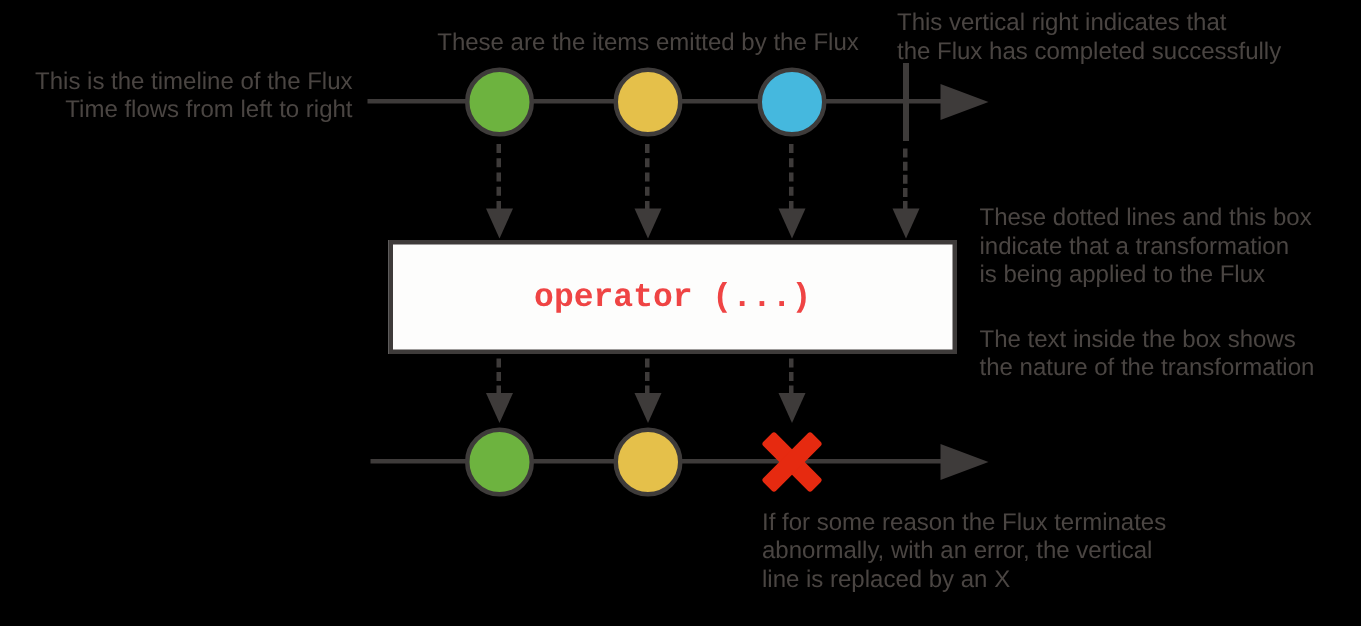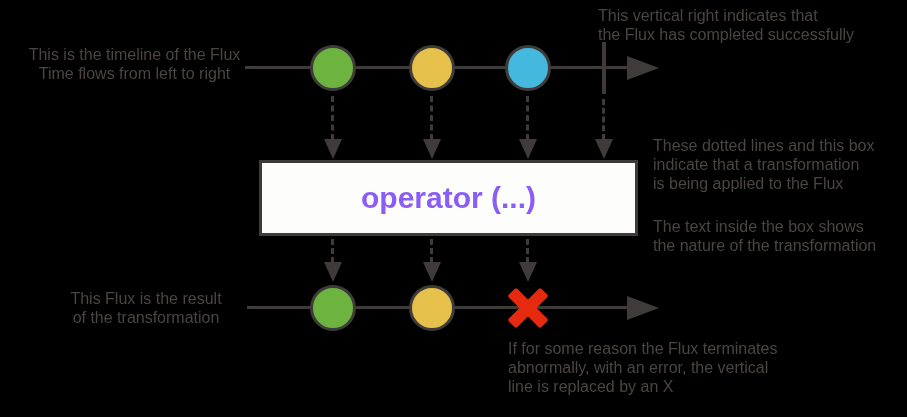--- a/index.html
+++ b/index.html
@@ -35,52 +35,51 @@
   }
   .marble.green  { background:var(--marble-green,#6db33f); }
   .marble.yellow { background:var(--marble-yellow,#e5c04a); }
   .marble.blue   { background:var(--marble-blue,#45b8de); }
   .opbox {
     position:absolute; left:259px; top:160px; width:373px; height:70px;
     background:var(--box-bg,#fdfdfc); border:3px solid var(--line,#3e3b3a);
     display:flex; align-items:center; justify-content:center; z-index:3;
   }
   .opbox .oplabel {
-    color:#8b5cf6; font-weight:bold; font-size:30px;
-    font-family:Liberation Sans, sans-serif;
+    color:#ef4444; font-weight:bold; font-size:22px;
+    font-family:Liberation Mono, monospace;
   }
   .xmark { position:absolute; left:505px; top:285px; width:46px; height:46px; z-index:3; }
   .xbar {
     position:absolute; left:0; top:17px; width:46px; height:12px;
     background:var(--error-red,#e62a10); border-radius:2px;
   }
   .xbar.a { transform:rotate(45deg); }
   .xbar.b { transform:rotate(-45deg); }
 </style>
 </head>
 <body>
 
 <div class="canvas">
 
-  <div class="ann center" style="left:18px; top:45px; width:233px;">This is the timeline of the Flux
+  <div class="ann center" style="left:2px; top:45px; width:233px;text-align:right;">This is the timeline of the Flux
 Time flows from left to right</div>
 
+  <div class="ann center" style="left:267px; top:19px; width:330px;">These are the items emitted by the Flux</div>
 
   <div class="ann" style="left:598px; top:6px; width:290px;">This vertical right indicates that
 the Flux has completed successfully</div>
 
   <div class="ann" style="left:653px; top:217px; width:250px;">The text inside the box shows
 the nature of the transformation</div>
 
   <div class="ann" style="left:653px; top:136px; width:250px;">These dotted lines and this box
 indicate that a transformation
 is being applied to the Flux</div>
 
-  <div class="ann center" style="left:56px; top:289px; width:180px;">This Flux is the result
-of the transformation</div>
 
   <div class="ann" style="left:508px; top:339px; width:310px;">If for some reason the Flux terminates
 abnormally, with an error, the vertical
 line is replaced by an X</div>
 
   <div class="hline" style="left:245px; top:66px; width:385px;"></div>
   <div class="ahead-right" style="left:627px; top:56px;"></div>
   <div class="vline" style="left:602px; top:42px; height:52px;"></div>
 
   <div class="marble green" style="left:310px; top:45px;"></div>

